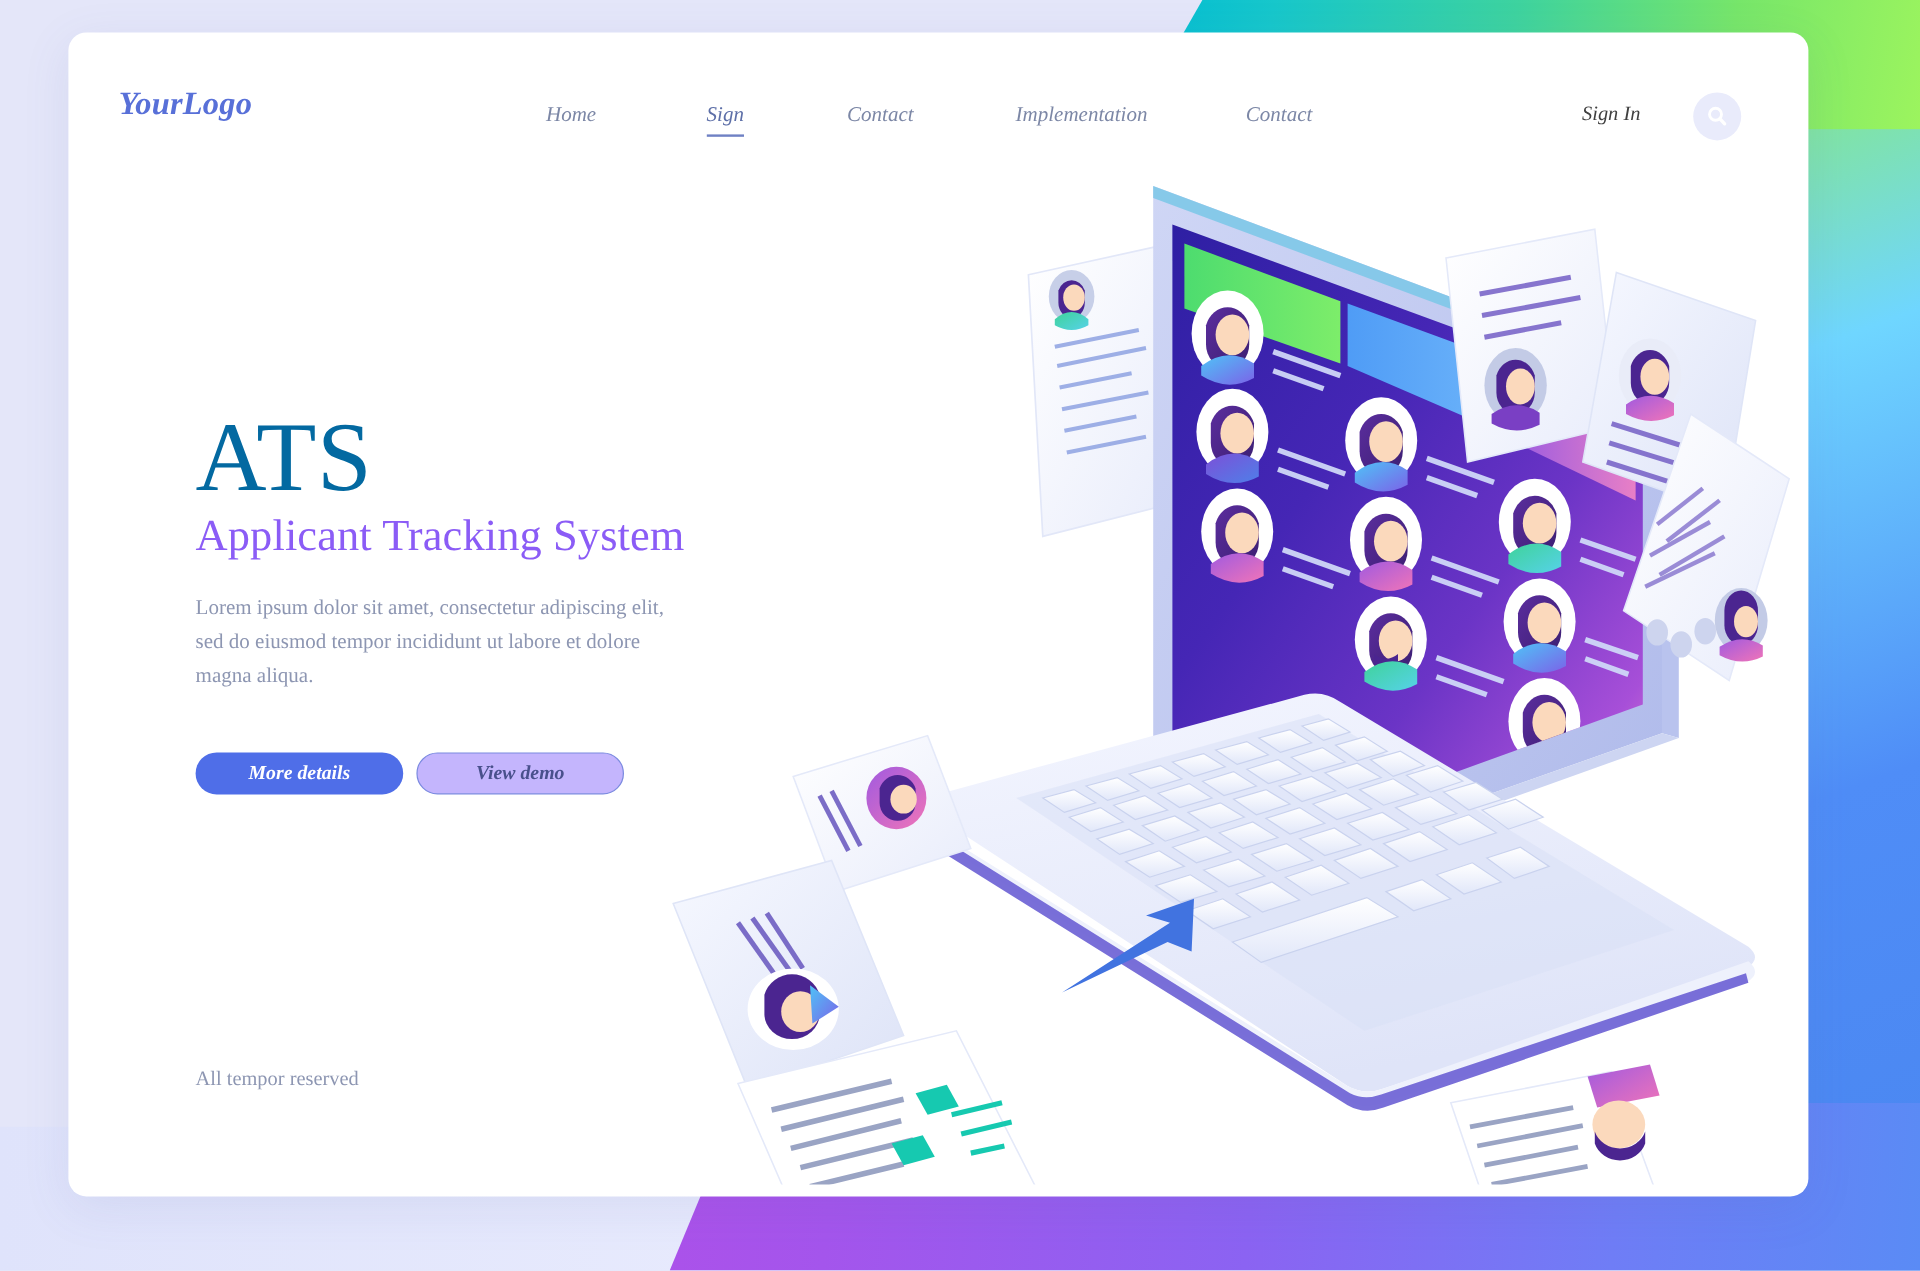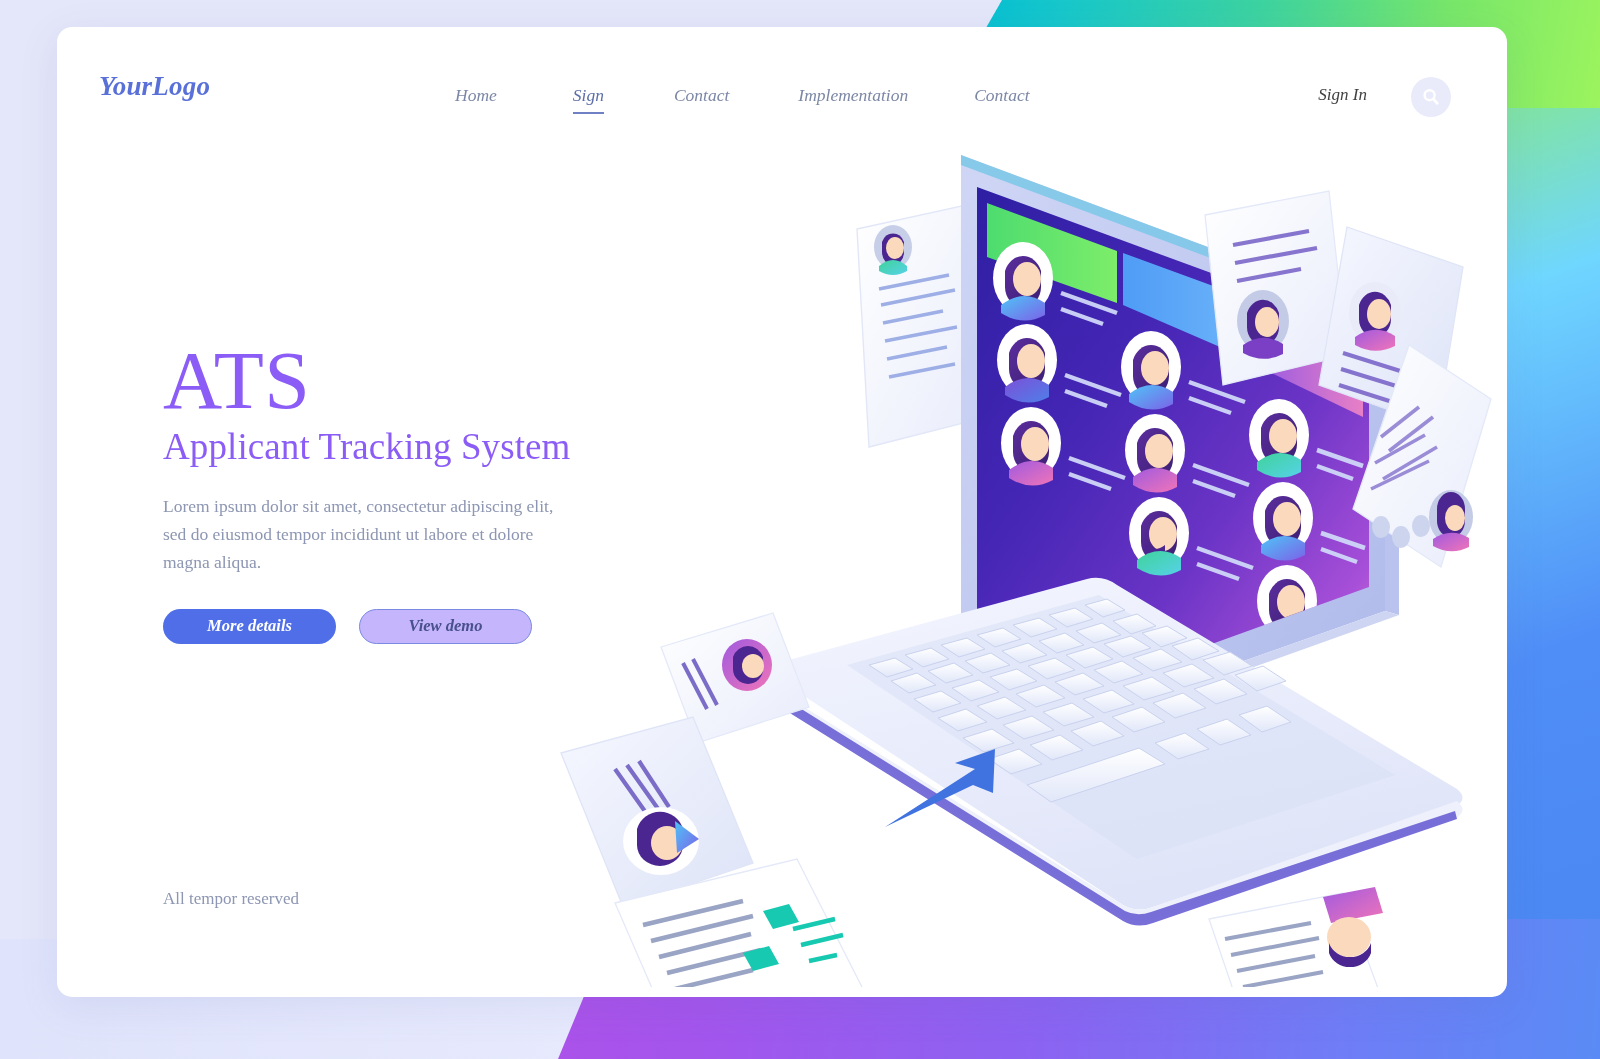--- a/index.html
+++ b/index.html
@@ -50,21 +50,21 @@
   
   .hdr {
     position: absolute; left: 0; top: 0; right: 0; height: 110px;
     display: flex; align-items: center;
   }
   .logo {
     position: absolute; left: 42px; top: 44px;
     font-style: italic; font-weight: 700;
     font-size: 27px; color: #5870d8; letter-spacing: .2px;
   }
-  .nav { position: absolute; left: 398px; top: 56px; display: flex; gap: 0; }
+  .nav { position: absolute; left: 398px; top: 56px; display: flex; gap: 16px; }
   .nav-item {
     font-style: italic; font-size: 17.5px; color: #7c87a6;
     padding: 2px 0 6px 0; cursor: pointer; white-space: nowrap;
   }
   .nav-item.s1 { margin-right: 76px; }
   .nav-item.s2 { margin-right: 70px; }
   .nav-item.s3 { margin-right: 69px; }
   .nav-item.s4 { margin-right: 66px; }
   .nav-item.active { color: #5d6fa8; border-bottom: 2px solid #6f81c4; }
 
@@ -75,32 +75,32 @@
   .search-btn {
     position: absolute; right: 56px; top: 50px;
     width: 40px; height: 40px; border-radius: 50%;
     background: #e9ebfb; display: flex; align-items: center; justify-content: center;
     cursor: pointer;
   }
 
   
   .hero { position: absolute; left: 106px; top: 315px; width: 560px; }
   .h-title {
-    font-size: 82px; line-height: .96; color: #8b5cf6;
+    font-size: 82px; line-height: .96; color: #0369a1;
     letter-spacing: .5px; font-weight: 400;
   }
   .h-sub {
     font-size: 37px; color: #8b5cf6; margin-top: 4px;
     letter-spacing: .1px; font-weight: 400;
   }
   .h-para {
     margin-top: 24px; font-size: 17.5px; line-height: 1.62;
     color: #8d96b2; width: 412px;
   }
-  .btn-row { margin-top: 32px; display: flex; gap: 23px; }
+  .btn-row { margin-top: 50px; display: flex; gap: 11px; }
   .btn {
     height: 35px; border-radius: 18px;
     display: flex; align-items: center; justify-content: center;
     font-style: italic; font-weight: 700; font-size: 16.5px;
     cursor: pointer; user-select: none;
   }
   .btn-primary { width: 173px; background: #4f6ee8; color: #fff; }
   .btn-ghost {
     width: 173px; background: #c4b5fd; color: #49508c;
     border: 1.6px solid #7b8ae0;

